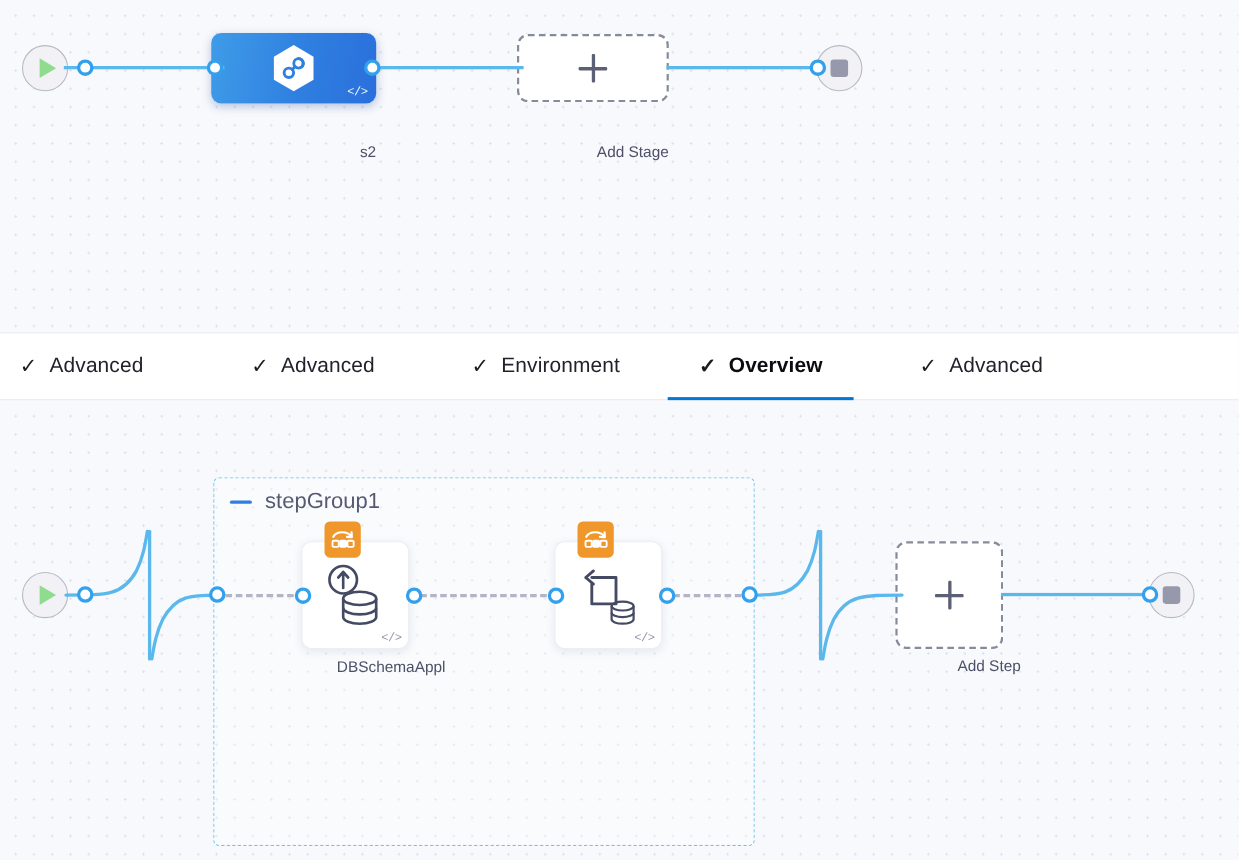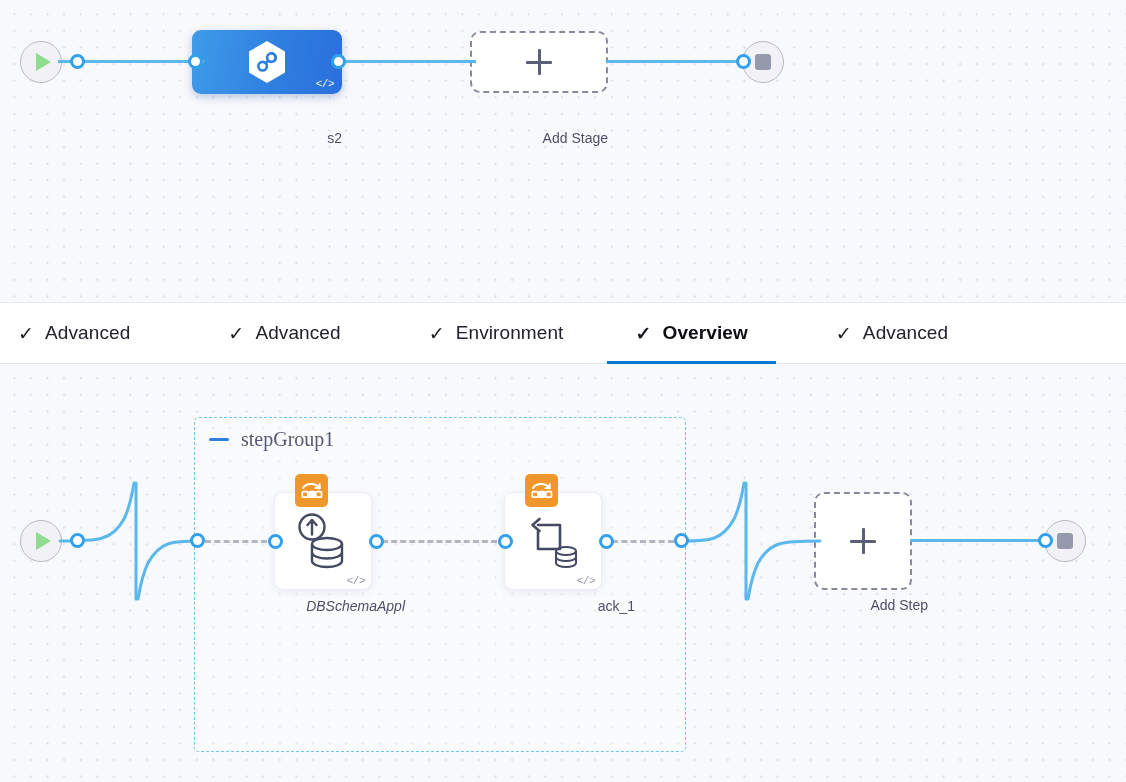--- a/index.html
+++ b/index.html
@@ -194,21 +194,21 @@
       <span class="underline"></span>
     </div>
     <div class="tab" style="margin-left:60px;">
       <span class="chk">✓</span>
       <span>Advanced</span>
     </div>
   </div>
 
   <div class="canvas" id="exec-canvas">
 
-    <div id="stepgroup" style="left:194px; top:53px; width:492px; height:335px;font-family:Liberation Serif, serif;">
+    <div id="stepgroup" style="left:194px; top:70px; width:492px; height:335px;">
       <div id="sg-header">
         <span class="collapse-dash"></span>
         <span id="sg-title">stepGroup1</span>
       </div>
     </div>
 
     <div class="node" style="left:20px; top:156px;">
       <div class="endcap">
         <div class="play-tri"></div>
       </div>
@@ -250,21 +250,21 @@
           </g>
           <g fill="none" stroke="#ffffff" stroke-width="1.7">
             <rect x="3.3" y="13.6" width="5.6" height="5.6" rx="1"></rect>
             <rect x="10.1" y="13.6" width="5.6" height="5.6" rx="1" fill="#ffffff"></rect>
             <rect x="16.9" y="13.6" width="5.6" height="5.6" rx="1"></rect>
           </g>
         </svg>
       </div>
       <div class="port" style="left:-6px; top:42px;"></div>
       <div class="port" style="left:95px; top:42px;"></div>
-      <div class="node-label" style="left:-33px; top:106px; width:164px;font-style:italic;">
+      <div class="node-label" style="left:-33px; top:106px; width:164px;">
         <div>DBSchemaAppl</div>
       </div>
     </div>
 
     <div class="node" style="left:504px; top:128px;">
       <div class="stepnode">
         <svg width="58" height="60" viewBox="0 0 58 60">
           <g fill="none" stroke="#454a63" stroke-width="2.6" stroke-linecap="round" stroke-linejoin="round">
             <path d="M14 14 L36 14 L36 38 L14 38 L14 20"></path>
             <path d="M8.5 14 L15.5 8 M8.5 14 L15.5 20"></path>
@@ -286,21 +286,20 @@
           <g fill="none" stroke="#ffffff" stroke-width="1.7">
             <rect x="3.3" y="13.6" width="5.6" height="5.6" rx="1"></rect>
             <rect x="10.1" y="13.6" width="5.6" height="5.6" rx="1" fill="#ffffff"></rect>
             <rect x="16.9" y="13.6" width="5.6" height="5.6" rx="1"></rect>
           </g>
         </svg>
       </div>
       <div class="port" style="left:-6px; top:42px;"></div>
       <div class="port" style="left:95px; top:42px;"></div>
       <div class="node-label" style="left:-33px; top:106px; width:164px;">
-        <div>ack_1</div>
       </div>
     </div>
 
     <div class="port" style="left:674px; top:169px;"></div>
 
     <svg width="160" height="120" style="position:absolute; left:684px; top:117px; z-index:2;">
       <g fill="none" stroke="#5bb8ec" stroke-width="3" stroke-linecap="round">
         <path d="M0 60 C 24 60, 38 60, 50 38 C 56 26, 58 14, 60 2"></path>
         <path d="M62 2 L62 118"></path>
         <path d="M64 118 C 66 106, 68 94, 74 82 C 86 60, 100 60, 136 60"></path>

